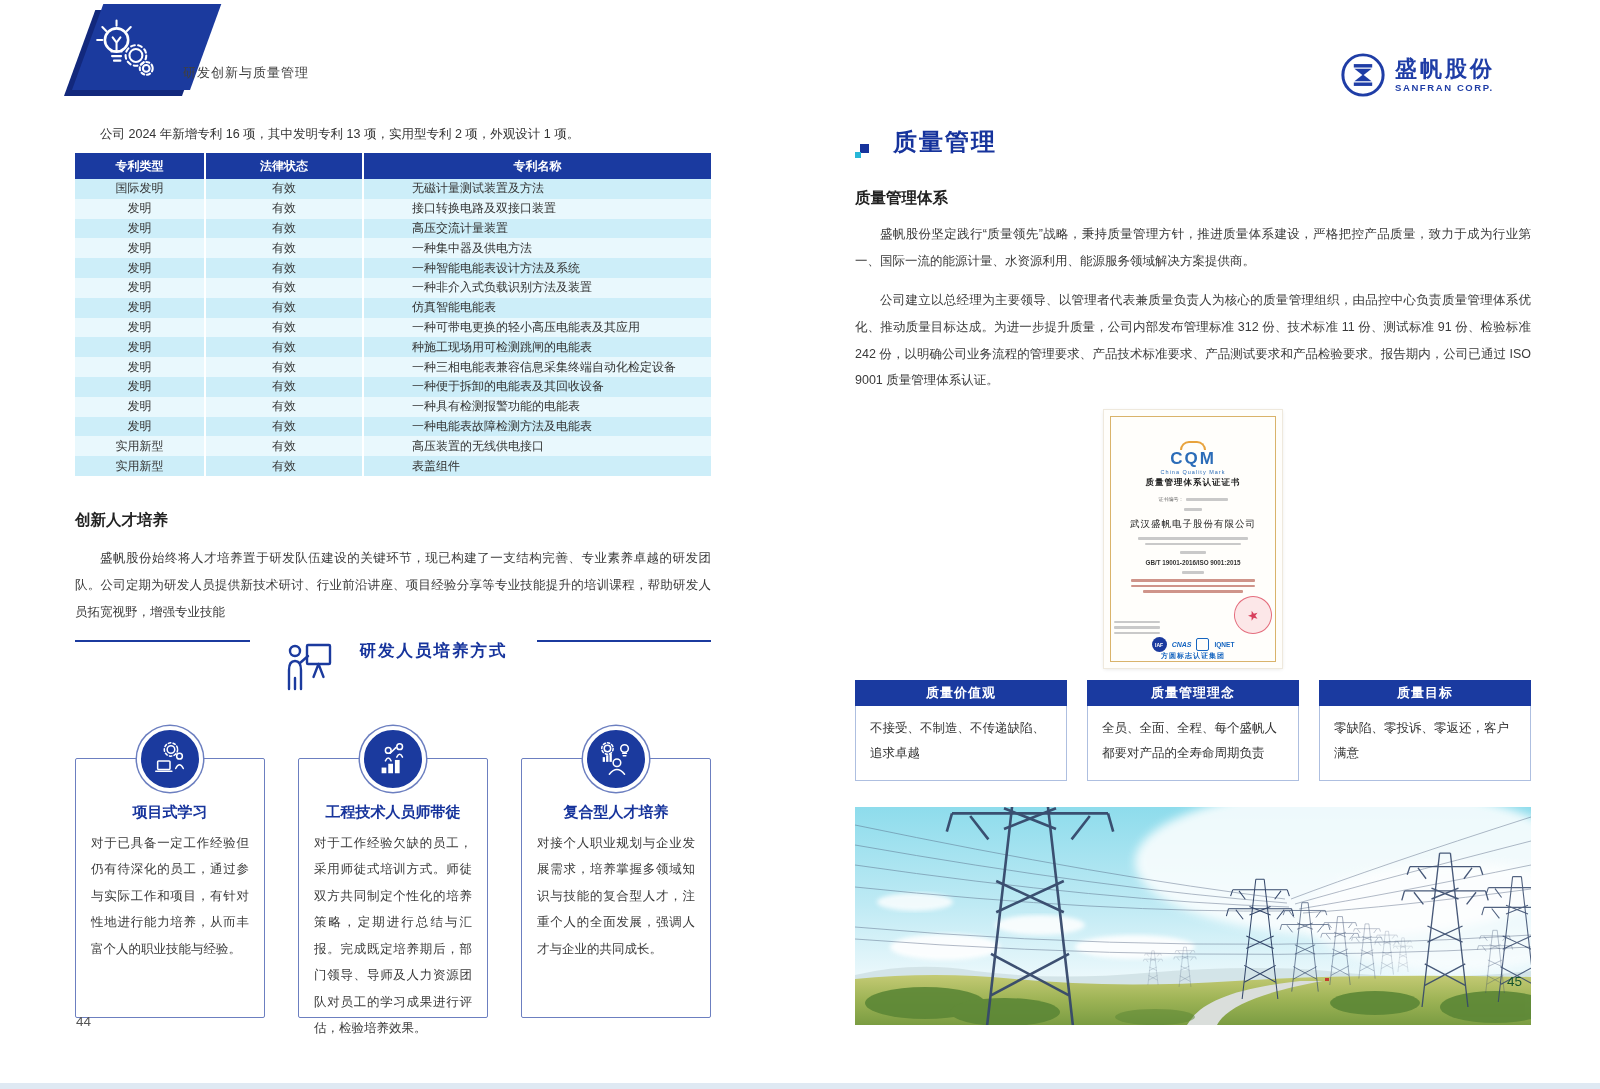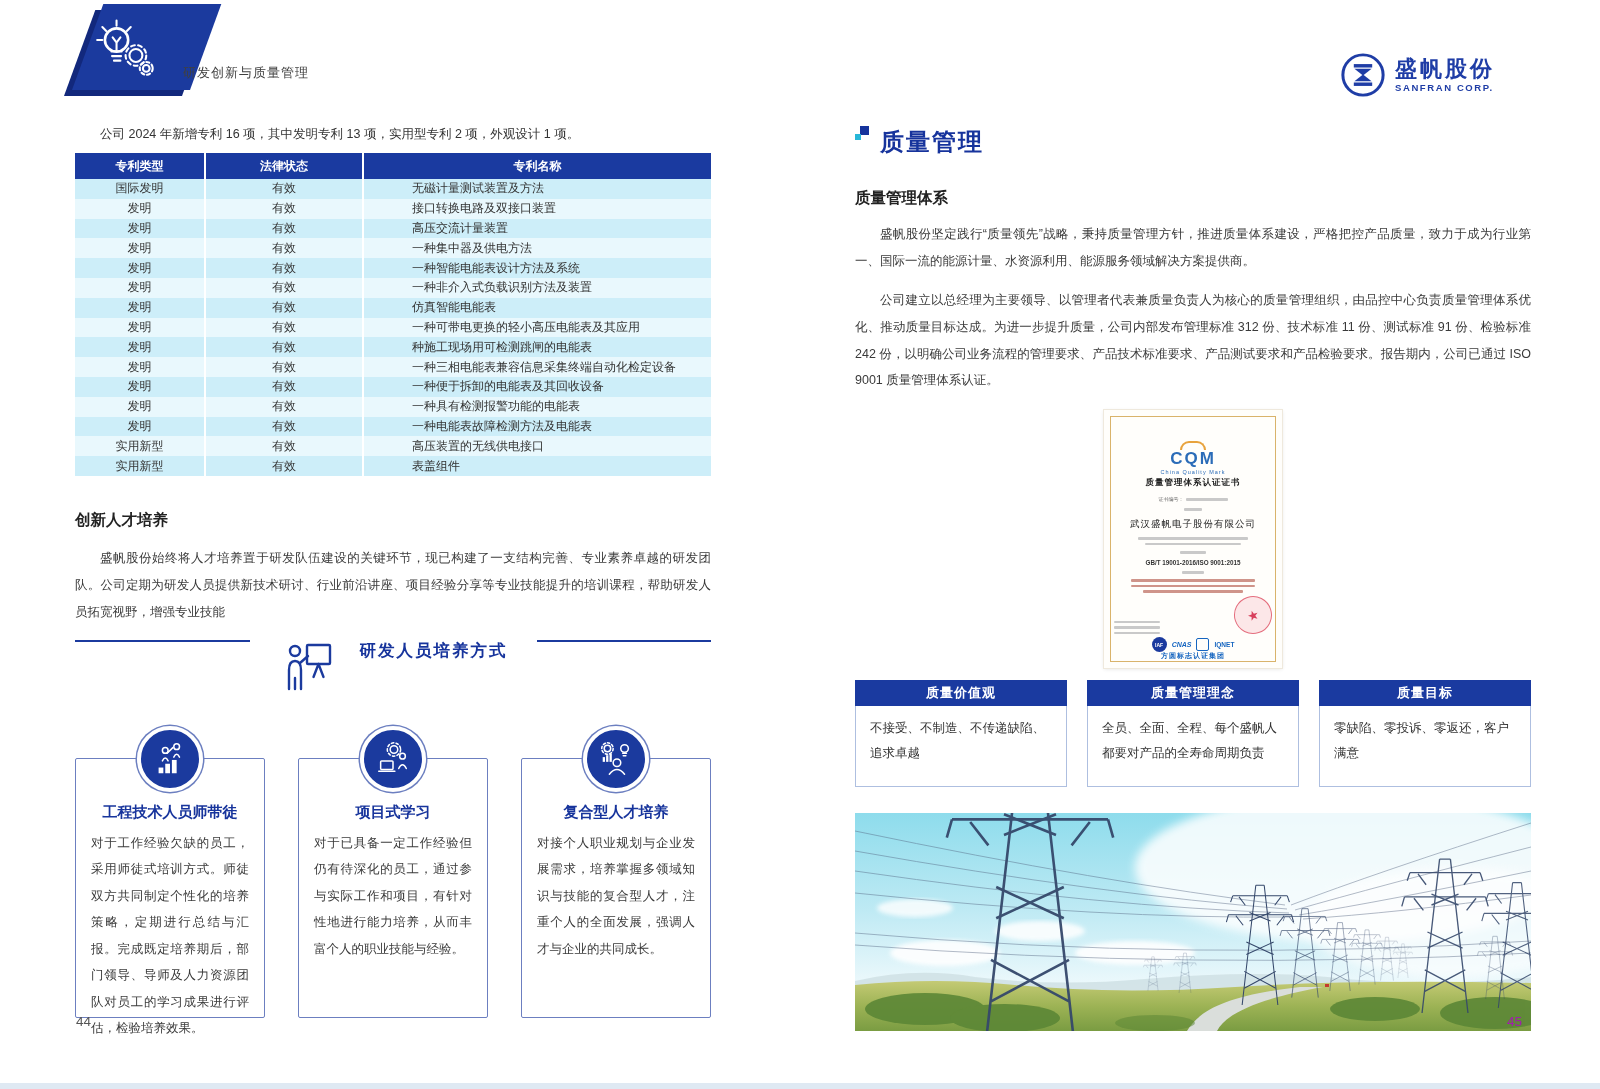--- a/index.html
+++ b/index.html
@@ -46,25 +46,25 @@
   .cards{display:flex;gap:33px;margin-top:58px;}
   .card{position:relative;flex:1;height:258px;background:#fff;border:1.5px solid #6c7fc0;border-radius:2px;}
   .card-circle{position:absolute;left:50%;top:-33px;transform:translateX(-50%);width:58px;height:58px;
                border-radius:50%;background:#1b3a9e;border:4px solid #fff;
                box-shadow:0 0 0 1.5px #6c7fc0;display:flex;align-items:center;justify-content:center;}
   .card-circle svg{width:38px;height:38px;}
   .card-title{margin-top:44px;text-align:center;font-size:15px;font-weight:bold;color:#17349c;}
   .card-body{padding:8px 15px 0 15px;font-size:12.5px;line-height:2.12;color:#3a3a3a;text-align:justify;}
 
   .pageno-left{position:absolute;left:76px;top:1014px;font-size:13.5px;color:#555;}
-  .pageno-right{position:absolute;right:78px;top:1014px;font-size:13.5px;color:#a21caf;}
+  .pageno-right{position:absolute;right:78px;top:974px;font-size:13.5px;color:#14532d;}
 
   
   .right-col{position:absolute;left:855px;top:126px;width:676px;}
-  .sec-title{display:flex;align-items:flex-start;gap:11px;}
+  .sec-title{display:flex;align-items:flex-end;gap:24px;}
   .sec-bullet{position:relative;width:14px;height:14px;flex:none;}
   .sec-bullet .sq1{position:absolute;right:0;top:0;width:9px;height:9px;background:#16339c;}
   .sec-bullet .sq2{position:absolute;left:0;bottom:0;width:6px;height:6px;background:#28b7d8;}
   .sec-title-text{font-size:24px;font-weight:bold;color:#16339c;letter-spacing:2px;}
   .sub-title{font-size:15.5px;font-weight:bold;color:#222;margin-top:30px;}
   .r-p{font-size:12.5px;line-height:2.15;color:#3a3a3a;text-align:justify;text-indent:2em;margin:12px 0 0 0;}
 
   
   .cert{position:relative;width:178px;height:258px;margin:16px auto 0 auto;background:#fffefb;
         box-shadow:0 0 0 1px #efe9dd,0 1px 4px rgba(0,0,0,.12);}
@@ -93,21 +93,21 @@
   .l-sq{width:11px;height:11px;border:1.5px solid #1565c0;border-radius:2px;}
   .l-iqnet{font-size:6.5px;font-weight:bold;color:#1565c0;}
   .cert-group{position:absolute;left:0;right:0;bottom:7px;text-align:center;font-size:7px;font-weight:bold;color:#1565c0;letter-spacing:1px;}
 
   
   .qboxes{display:flex;gap:20px;margin-top:12px;}
   .qbox{flex:1;}
   .qbox-h{background:#1a3aa0;color:#fff;font-size:13px;font-weight:bold;height:26px;
           display:flex;align-items:center;justify-content:center;letter-spacing:1px;}
   .qbox-b{border:1px solid #aebfe0;border-top:none;background:#fff;height:60px;
-          padding:10px 14px 10px 14px;font-size:12.5px;line-height:1.95;color:#333;}
+          padding:10px 14px 4px 14px;font-size:12.5px;line-height:1.95;color:#333;}
 
   .photo{margin-top:26px;width:676px;height:218px;overflow:hidden;}
 
   .bottom-strip{position:absolute;left:0;right:0;bottom:0;height:6px;background:#d7e3f0;opacity:.8;}
 
   svg .wl{stroke:#fff;stroke-width:2;fill:none;stroke-linecap:round;stroke-linejoin:round;}
   svg .wl-thin{stroke:#fff;stroke-width:1.6;fill:none;stroke-linecap:round;}
   svg .bl{stroke:#1b3a9e;stroke-width:2.4;fill:none;stroke-linecap:round;stroke-linejoin:round;}
 </style>
 </head>
@@ -253,45 +253,45 @@
         <path class="bl" d="M17,23 l8-7"></path>
       </svg>
       <div class="dv-label">研发人员培养方式</div>
       <div class="line"></div>
     </div>
 
     <div class="cards">
       <div class="card">
         <div class="card-circle">
           <svg viewBox="0 0 40 40">
+            <circle class="wl-thin" cx="21" cy="10" r="4"></circle>
+            <circle class="wl-thin" cx="21" cy="10" r="7" stroke-dasharray="2.6 2.4"></circle>
+            <circle class="wl-thin" cx="30" cy="17" r="3"></circle>
+            <path class="wl-thin" d="M26,30 q4-8 8,0"></path>
+            <rect class="wl-thin" x="7" y="22" width="13" height="9" rx="1"></rect>
+            <path class="wl-thin" d="M5,33 h17"></path>
+          </svg>
+        </div>
+        <div class="card-title">项目式学习</div>
+        <div class="card-body">对于已具备一定工作经验但仍有待深化的员工，通过参与实际工作和项目，有针对性地进行能力培养，从而丰富个人的职业技能与经验。</div>
+      </div>
+      <div class="card">
+        <div class="card-circle">
+          <svg viewBox="0 0 40 40">
             <rect x="8" y="29" width="5" height="6" fill="#fff"></rect>
             <rect x="15" y="25" width="5" height="10" fill="#fff"></rect>
             <rect x="22" y="21" width="5" height="14" fill="#fff"></rect>
             <circle class="wl-thin" cx="15" cy="11" r="3"></circle>
             <path class="wl-thin" d="M12,22 q3-6 6,0 M17,14 l6-6"></path>
             <circle class="wl-thin" cx="27" cy="7" r="3"></circle>
             <path class="wl-thin" d="M24,18 q3-6 6,0"></path>
           </svg>
         </div>
         <div class="card-title">工程技术人员师带徒</div>
         <div class="card-body">对于工作经验欠缺的员工，采用师徒式培训方式。师徒双方共同制定个性化的培养策略，定期进行总结与汇报。完成既定培养期后，部门领导、导师及人力资源团队对员工的学习成果进行评估，检验培养效果。</div>
-      </div>
-      <div class="card">
-        <div class="card-circle">
-          <svg viewBox="0 0 40 40">
-            <circle class="wl-thin" cx="21" cy="10" r="4"></circle>
-            <circle class="wl-thin" cx="21" cy="10" r="7" stroke-dasharray="2.6 2.4"></circle>
-            <circle class="wl-thin" cx="30" cy="17" r="3"></circle>
-            <path class="wl-thin" d="M26,30 q4-8 8,0"></path>
-            <rect class="wl-thin" x="7" y="22" width="13" height="9" rx="1"></rect>
-            <path class="wl-thin" d="M5,33 h17"></path>
-          </svg>
-        </div>
-        <div class="card-title">项目式学习</div>
-        <div class="card-body">对于已具备一定工作经验但仍有待深化的员工，通过参与实际工作和项目，有针对性地进行能力培养，从而丰富个人的职业技能与经验。</div>
       </div>
       <div class="card">
         <div class="card-circle">
           <svg viewBox="0 0 40 40">
             <circle class="wl-thin" cx="11" cy="9" r="3.4"></circle>
             <circle class="wl-thin" cx="11" cy="9" r="6" stroke-dasharray="2.4 2.2"></circle>
             <circle class="wl-thin" cx="29" cy="9" r="4"></circle>
             <path class="wl-thin" d="M27,14 h4 M27.6,16.5 h2.8"></path>
             <rect x="6" y="18" width="2.4" height="5" fill="#fff"></rect>
             <rect x="9.6" y="16" width="2.4" height="7" fill="#fff"></rect>

